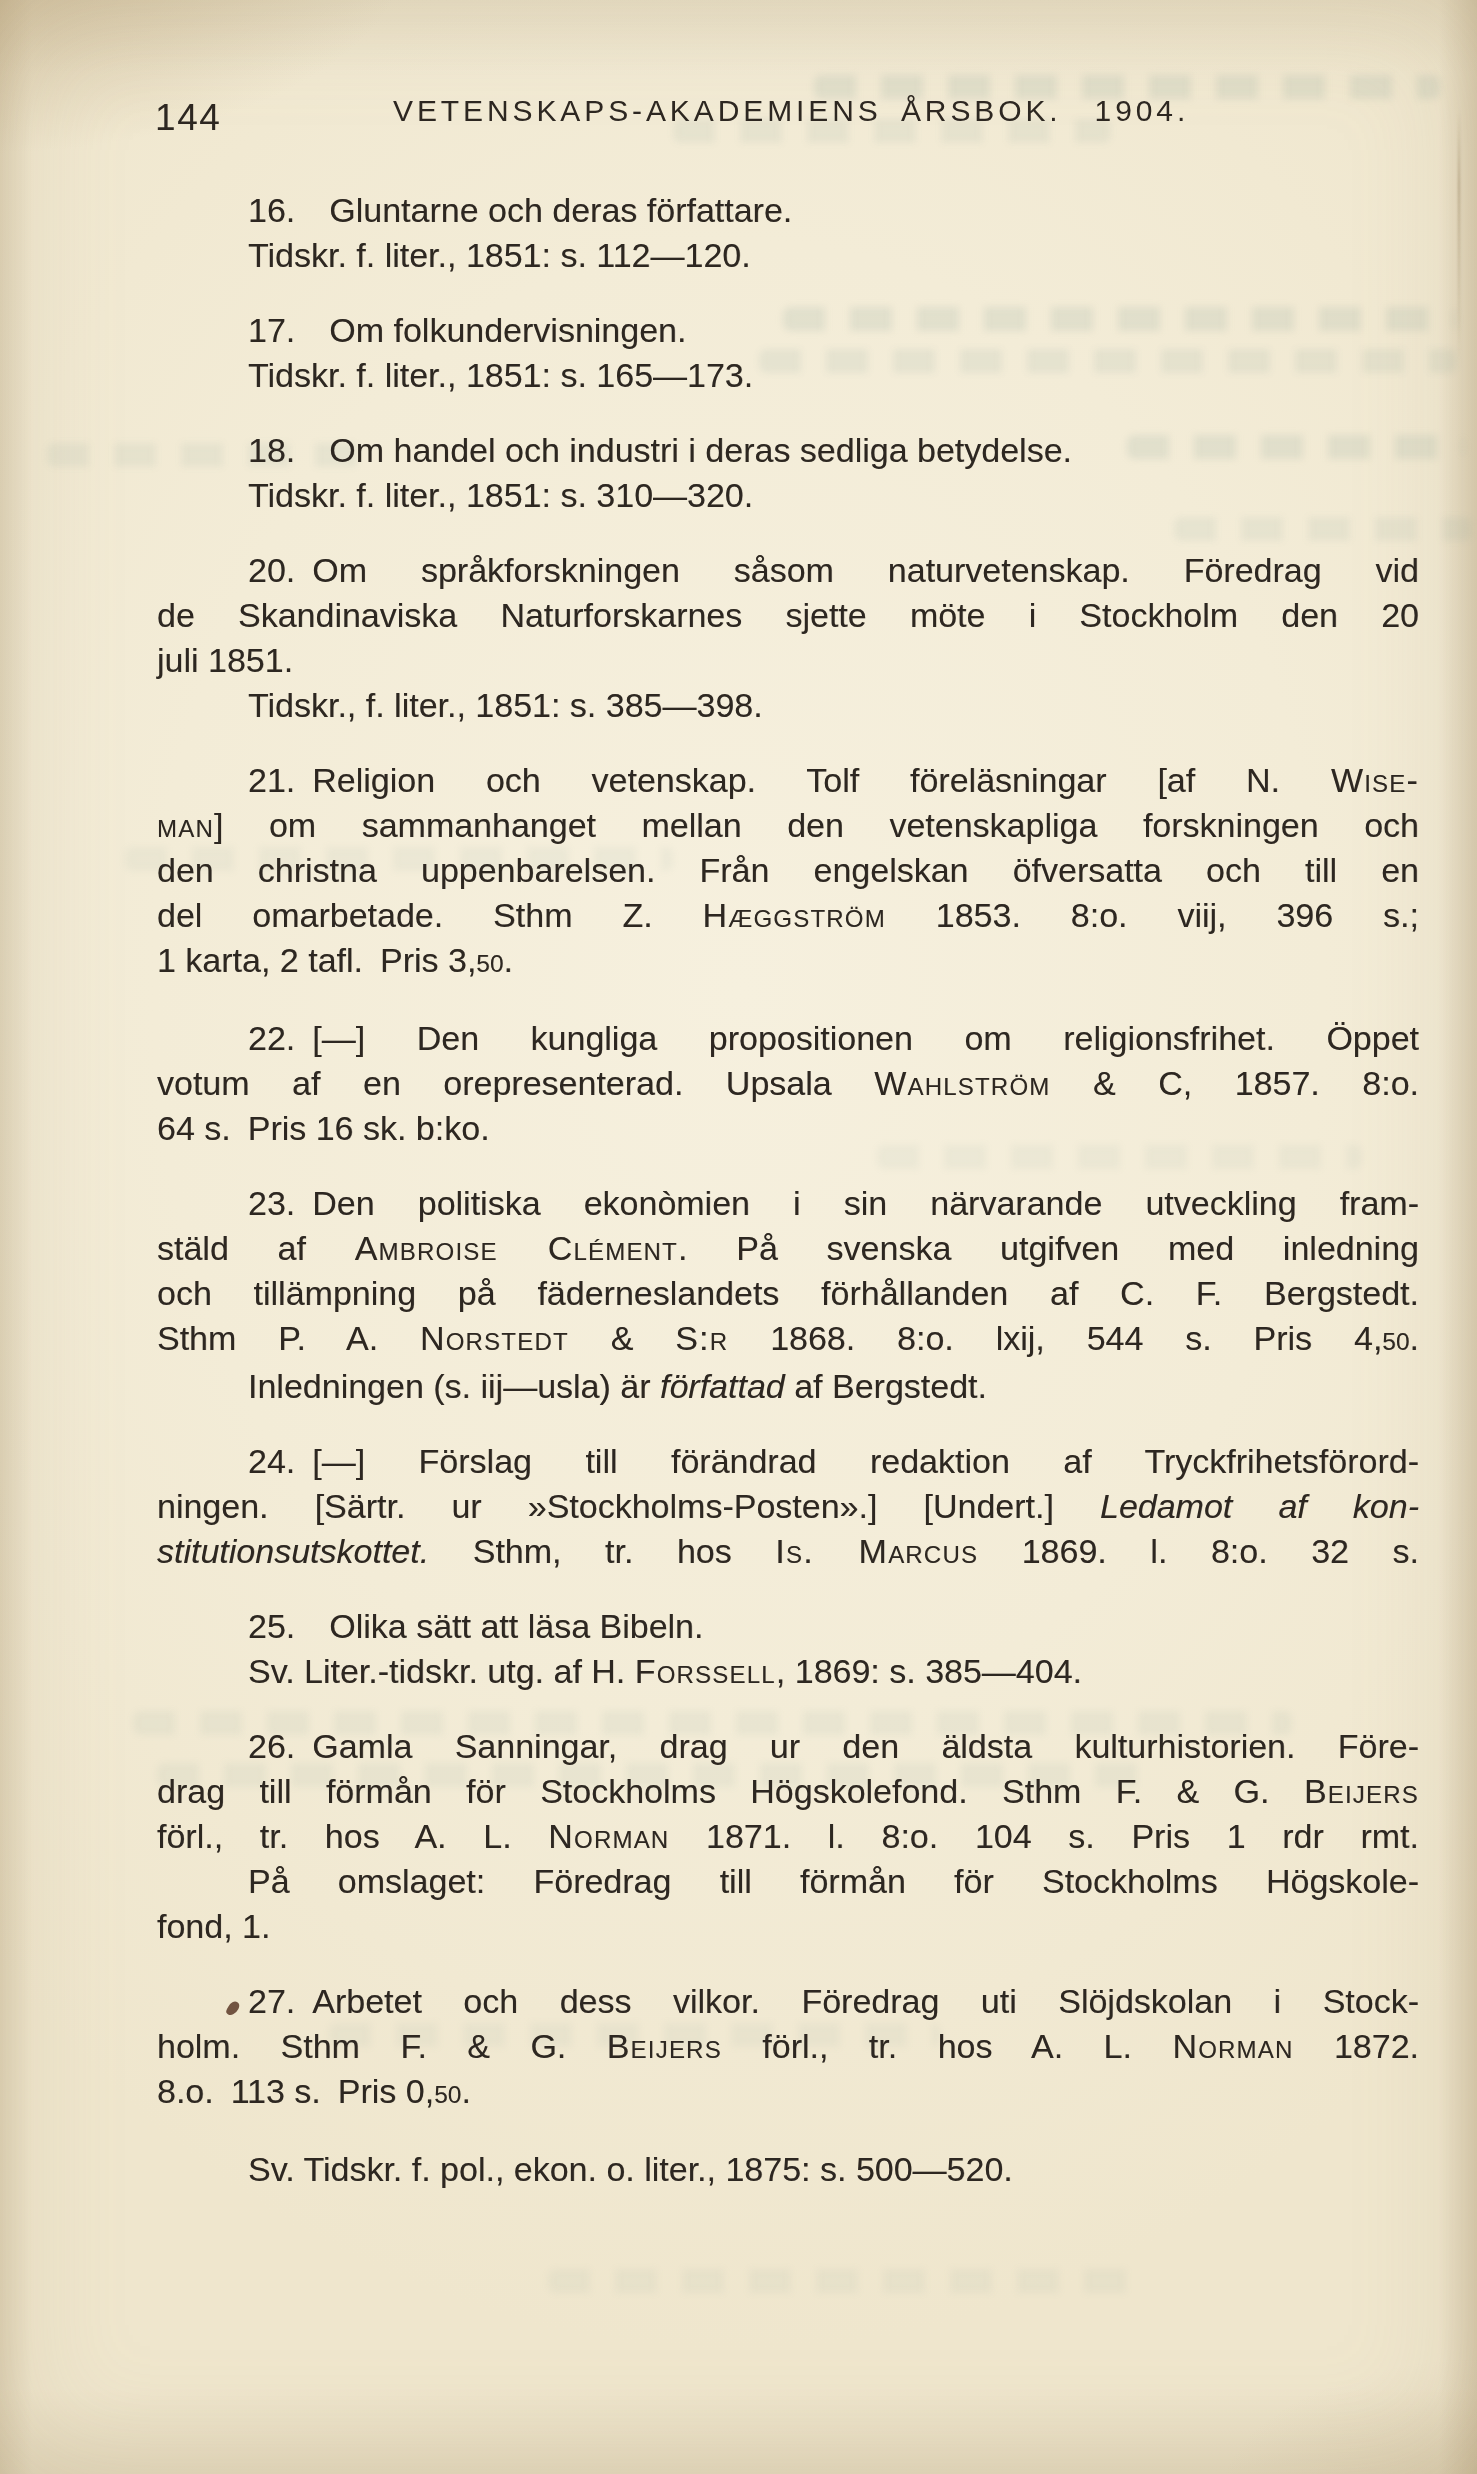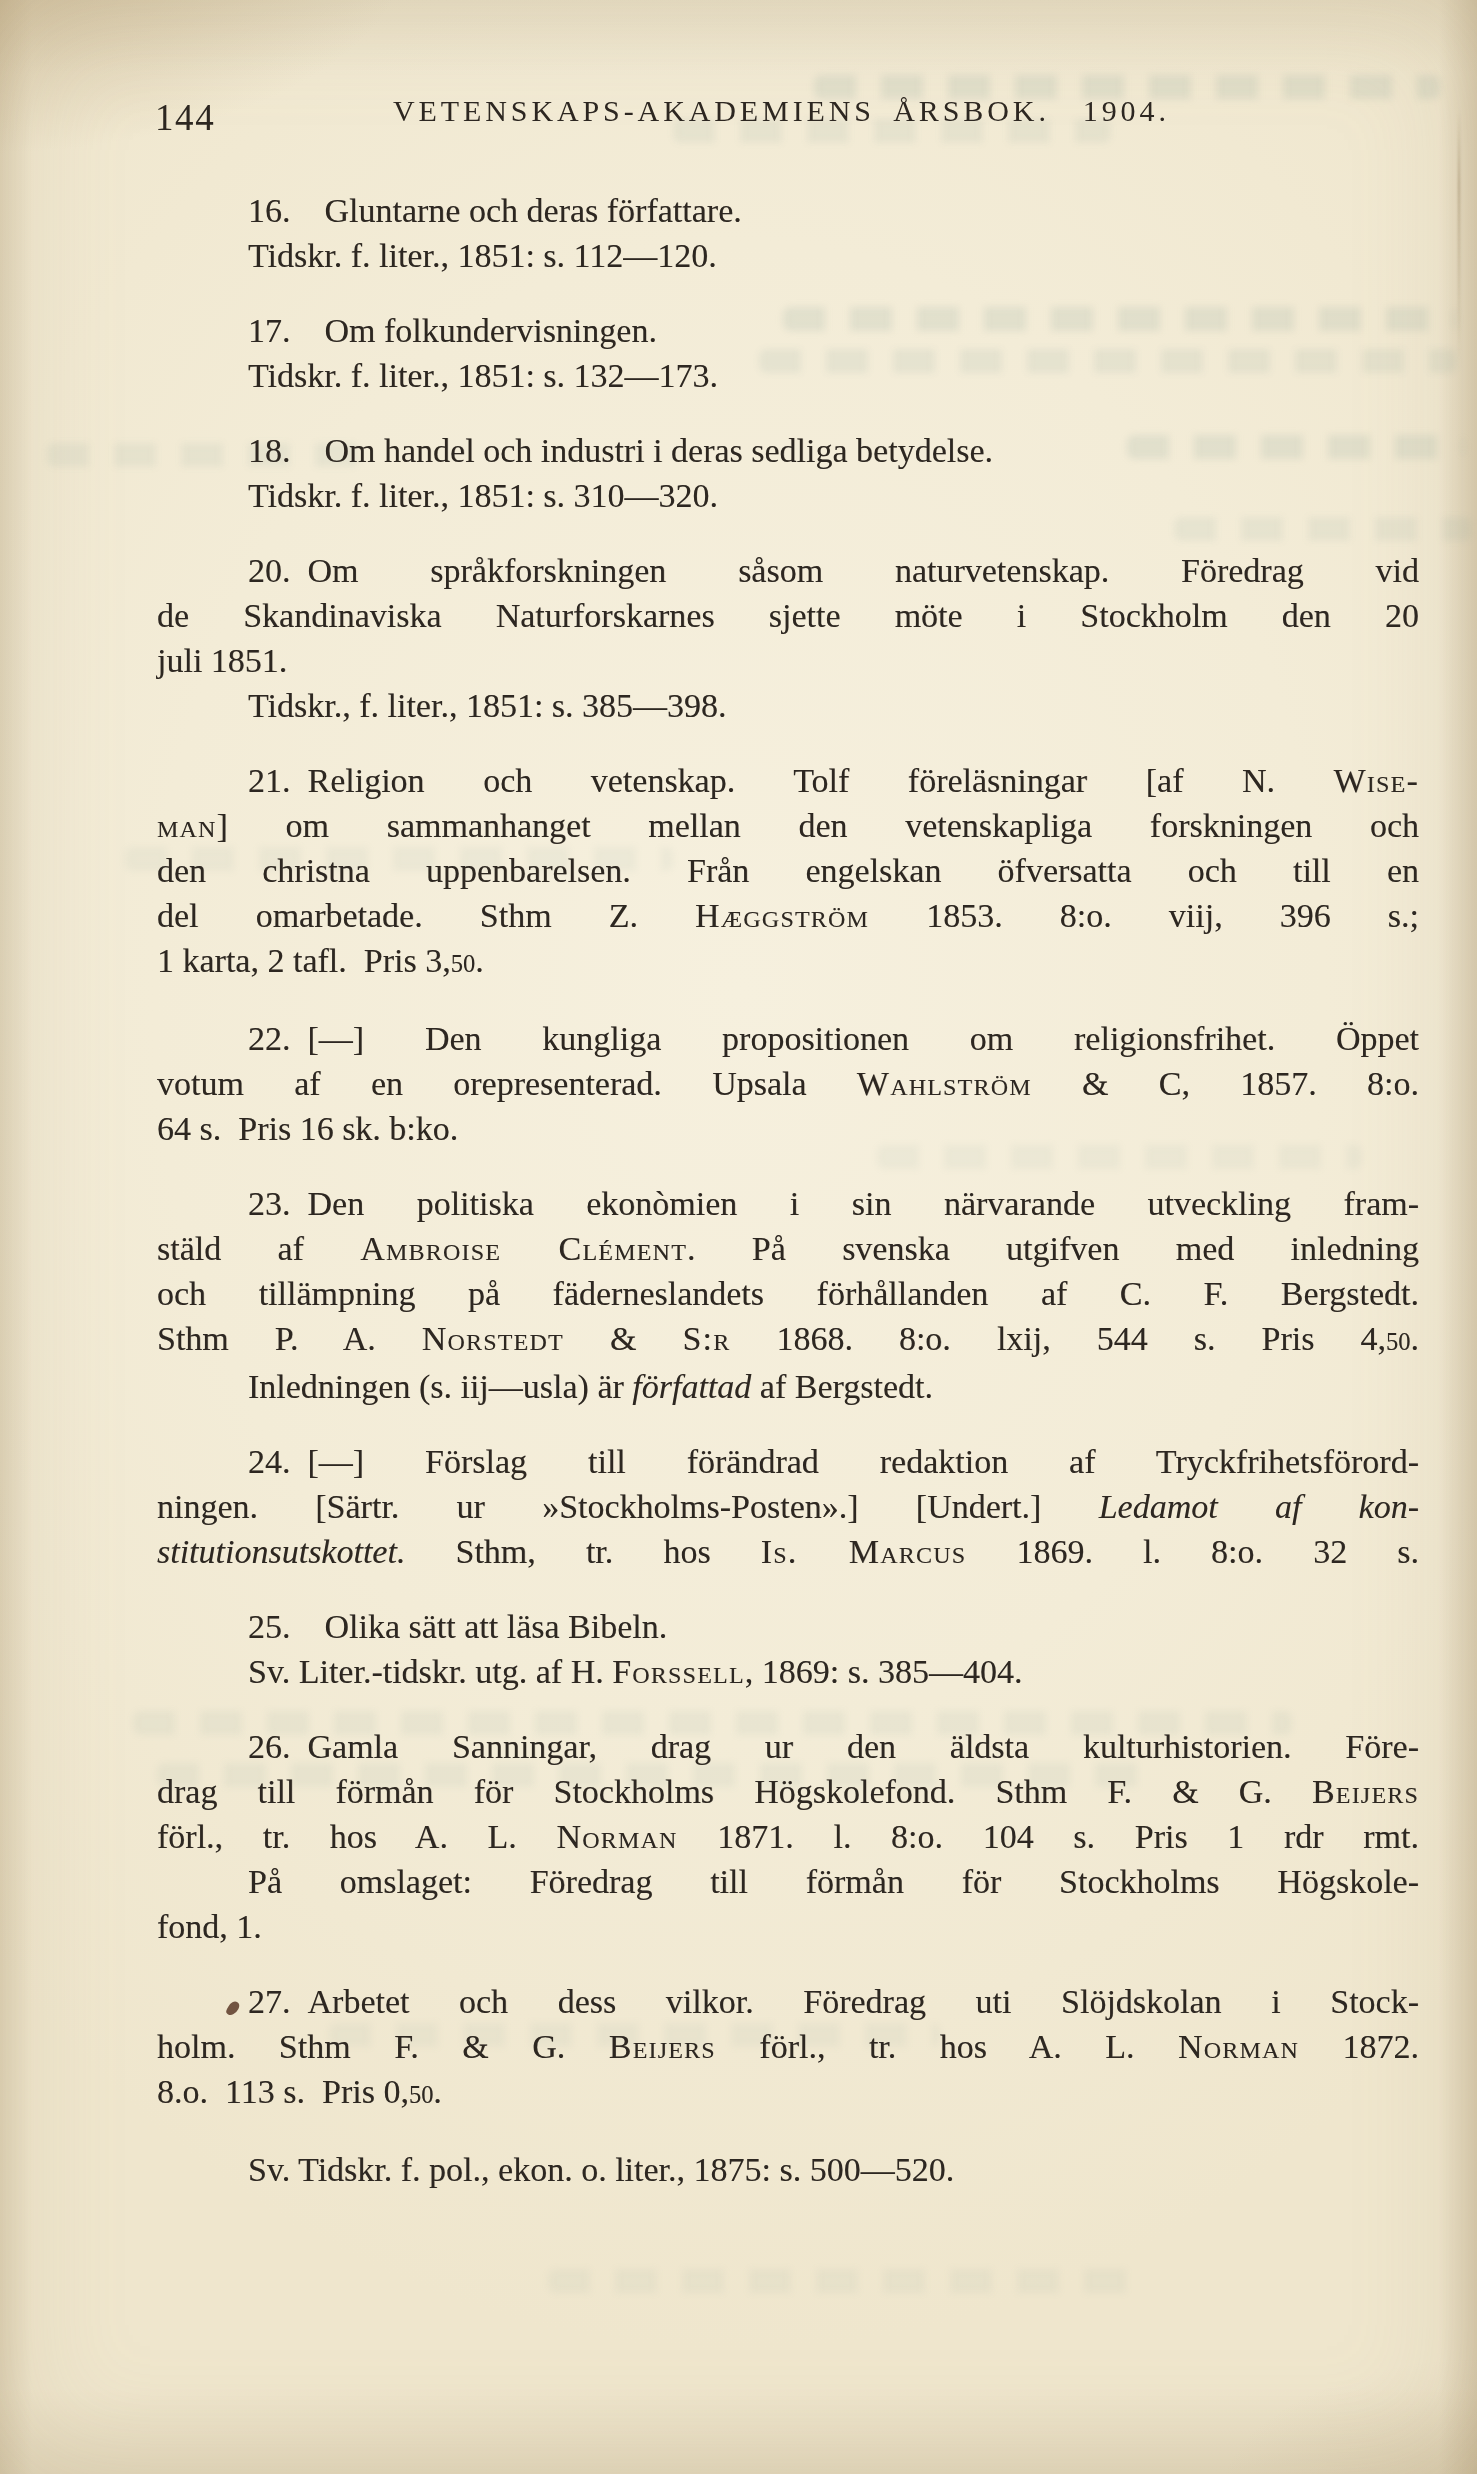--- a/index.html
+++ b/index.html
@@ -2,21 +2,21 @@
 <html style="font-size:12.5px"><head>
 <meta charset="utf-8">
 <style>
   html,body{margin:0;padding:0;background:#6b6258;}
   .page{
     position:relative;
     width:1477px;height:2475px;
     margin:0 auto;
     overflow:hidden;
     color:#2d2721;
-    font-family:Liberation Serif, serif;
+    font-family:Liberation Sans, sans-serif;
     background:
       radial-gradient(705px 329px at -2% -2%, rgba(172,146,102,.42), rgba(172,146,102,0) 62%),
       radial-gradient(391px 204px at 101% 101%, rgba(172,150,108,.20), rgba(172,150,108,0) 70%),
       linear-gradient(90deg, rgba(158,136,96,.20), rgba(158,136,96,0) 2.2%),
       linear-gradient(270deg, rgba(150,126,86,.26), rgba(150,126,86,0) 2.6%),
       linear-gradient(0deg, rgba(160,140,100,.14), rgba(160,140,100,0) 3.5%),
       linear-gradient(180deg, rgba(160,140,100,.10), rgba(160,140,100,0) 3.0%),
       radial-gradient(72% 55% at 50% 40%, #f6f0de 0%, #f3ecd7 55%, #efe6cd 100%);
     box-shadow: inset 0 0 110px 19px rgba(168,146,104,.18);
   }
@@ -100,21 +100,21 @@
     </span>
   </div>
 
   <div class="text-block">
       <div class="entry">
         <div class="line indent"><span>16. Gluntarne och deras författare.</span></div>
         <div class="line indent"><span>Tidskr. f. liter., 1851: s. 112—120.</span></div>
       </div>
       <div class="entry">
         <div class="line indent"><span>17. Om folkundervisningen.</span></div>
-        <div class="line indent"><span>Tidskr. f. liter., 1851: s. 132—173.</span></div>
+        <div class="line indent"><span>Tidskr. f. liter., 1851: s. 165—173.</span></div>
       </div>
       <div class="entry">
         <div class="line indent"><span>18. Om handel och industri i deras sedliga betydelse.</span></div>
         <div class="line indent"><span>Tidskr. f. liter., 1851: s. 310—320.</span></div>
       </div>
       <div class="entry">
         <div class="line indent just"><span>20. Om språkforskningen såsom naturvetenskap. Föredrag vid</span></div>
         <div class="line just"><span>de Skandinaviska Naturforskarnes sjette möte i Stockholm den 20</span></div>
         <div class="line"><span>juli 1851.</span></div>
         <div class="line indent"><span>Tidskr., f. liter., 1851: s. 385—398.</span></div>

